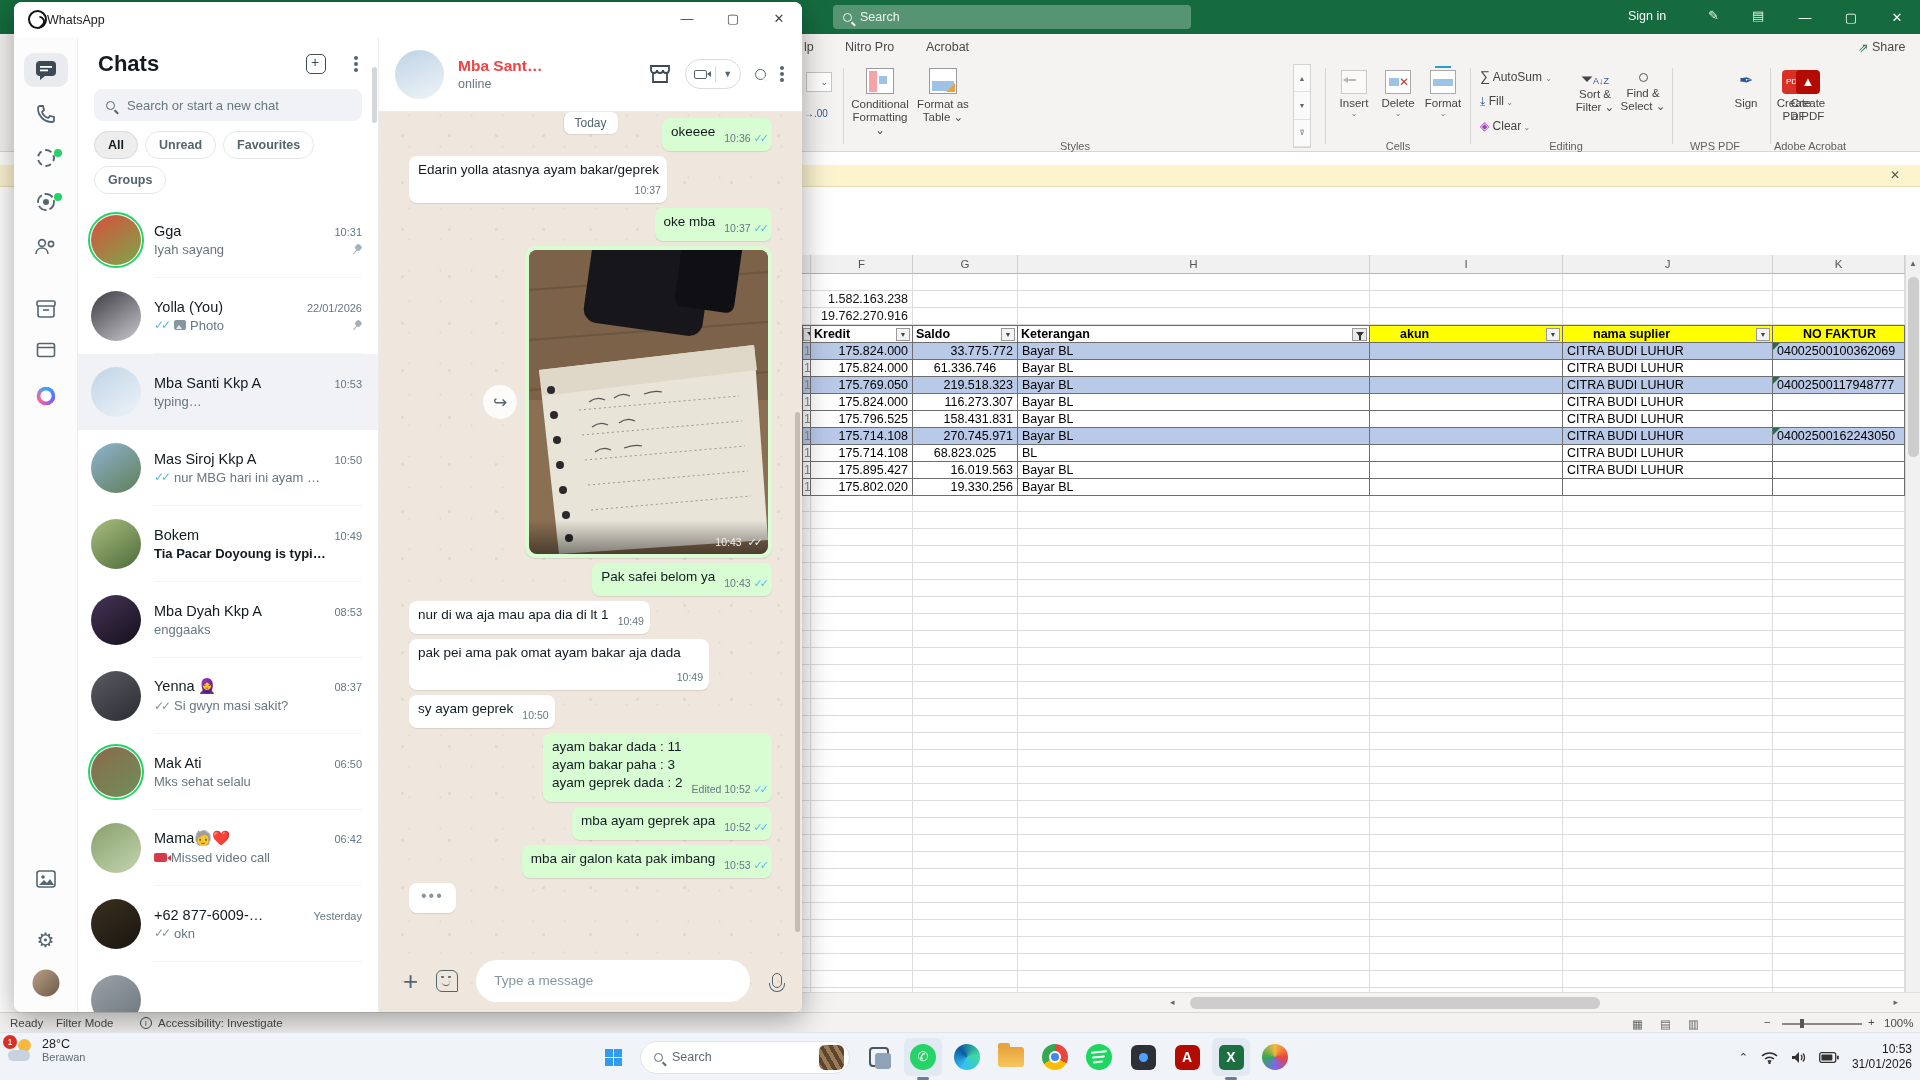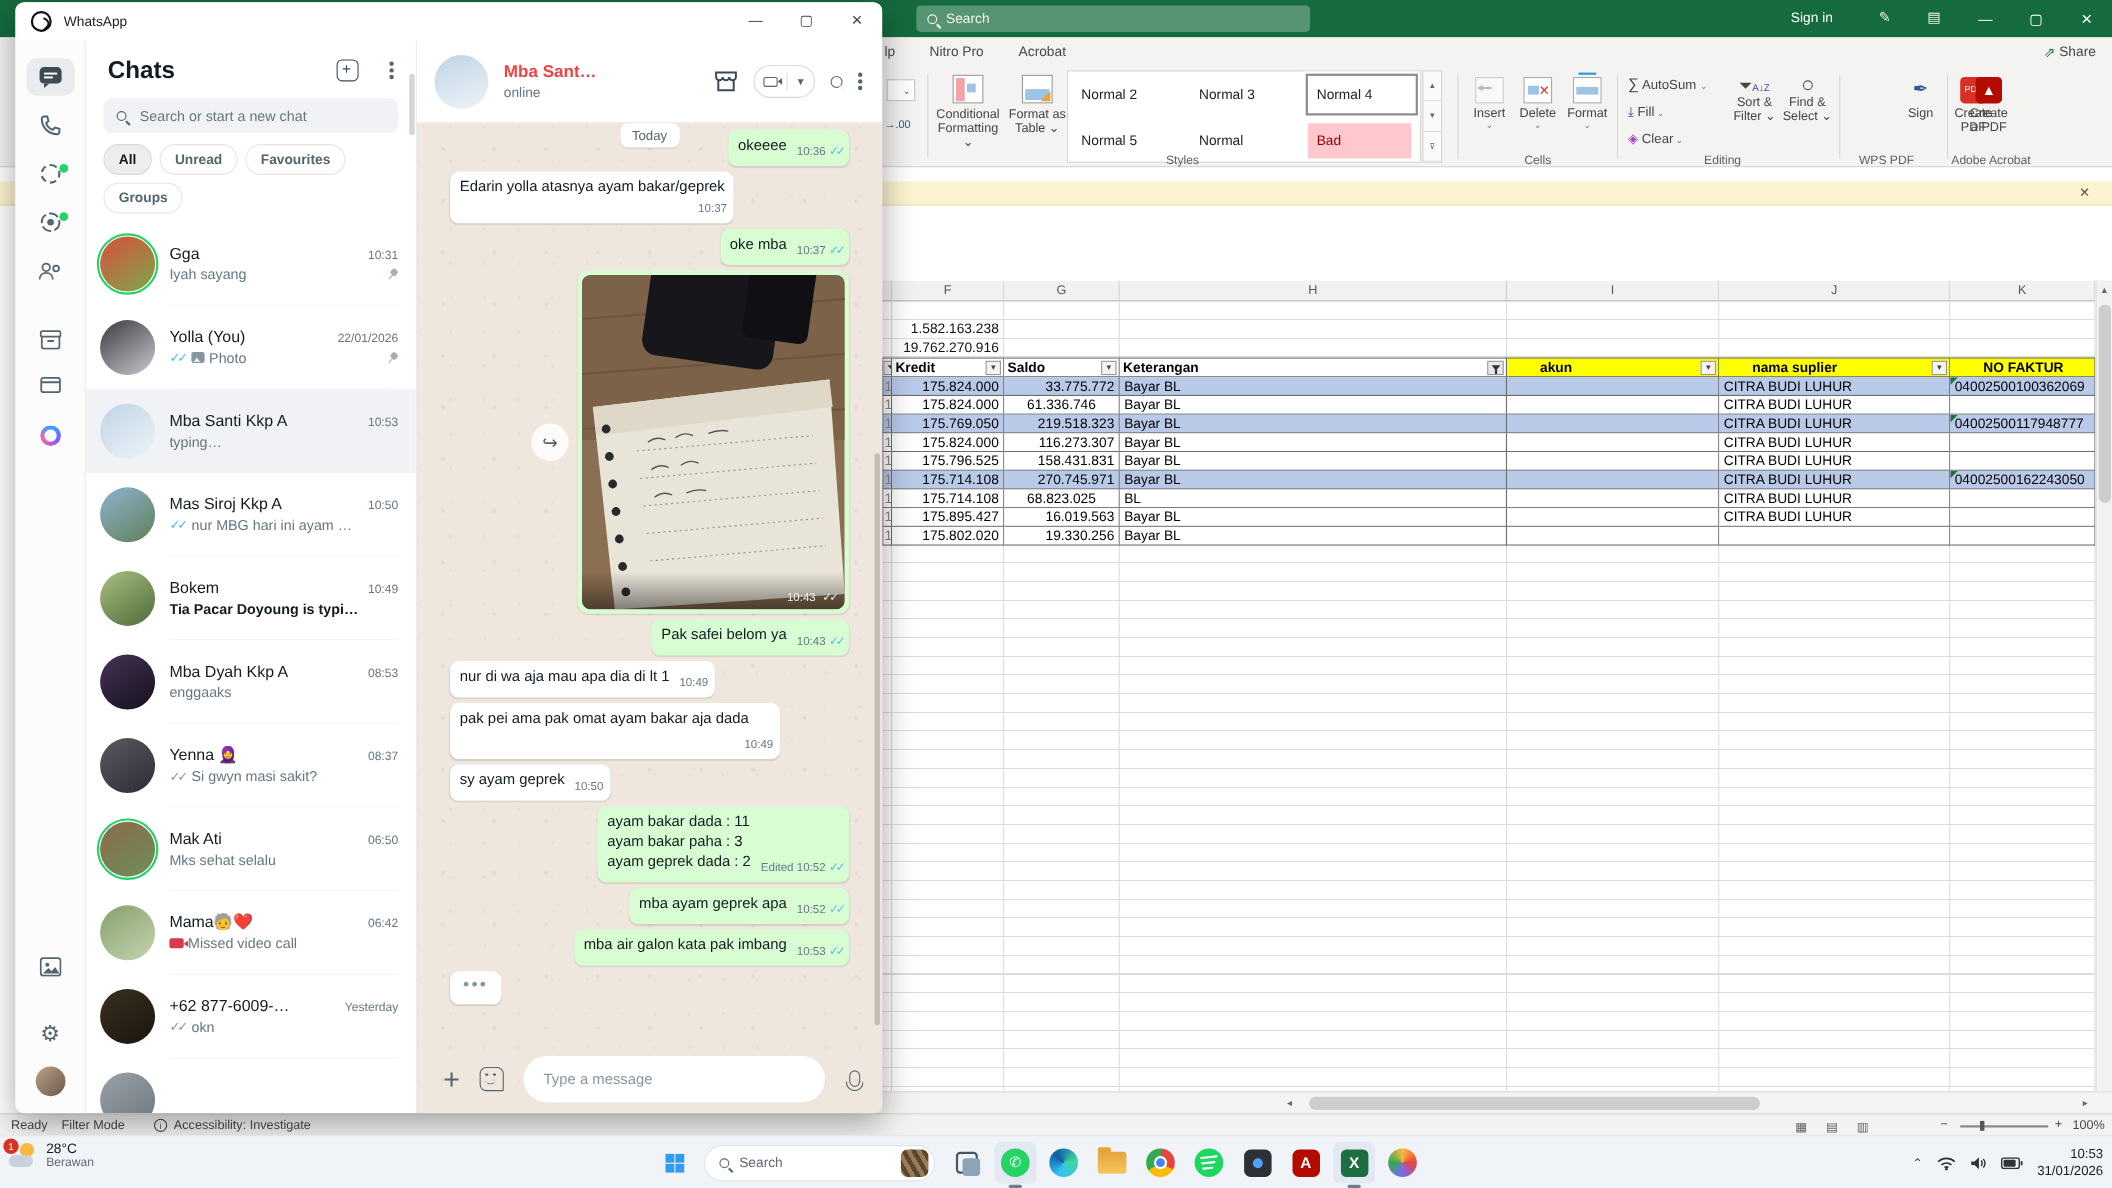--- a/index.html
+++ b/index.html
@@ -58,21 +58,21 @@
   .vscroll { position:absolute; left:1905px; top:255px; width:15px; height:737px; background:#f1f1f1; border-left:1px solid #dcdcdc; }
   .vthumb { position:absolute; left:2px; top:22px; width:11px; height:180px; background:#cdcdcd; border-radius:5px; }
   .hscroll { position:absolute; left:802px; top:992px; width:1118px; height:20px; background:#f4f3f1; border-top:1px solid #e0dedb; }
   .hthumb { position:absolute; left:388px; top:4px; width:410px; height:12px; background:#cdcdcd; border-radius:6px; }
   .scr-ar { position:absolute; top:4px; font-size:9px; color:#666; }
   .xl-status { position:absolute; left:0; top:1012px; width:1920px; height:20px; background:#f3f2f1; border-top:1px solid #d8d6d3; font-size:11.5px; color:#4a4a4a; }
   .zoomline { position:absolute; left:1782px; top:10px; width:80px; height:2px; background:#8a8886; }
 
   
   .wa-window { position:absolute; left:14px; top:2px; width:788px; height:1010px; background:#fff; border-radius:8px; box-shadow:0 8px 30px rgba(0,0,0,.35); overflow:hidden; display:flex; flex-direction:column; }
-  .wa-titlebar { height:35px; display:flex; align-items:center; padding-left:14px; gap:11px; background:#fff; flex:0 0 auto; position:relative; }
+  .wa-titlebar { height:35px; display:flex; align-items:center; padding-left:14px; gap:0; background:#fff; flex:0 0 auto; position:relative; }
   .wa-logo { width:19px; height:19px; border:2px solid #111; border-radius:50%; position:relative; }
   .wa-logo::before { content:""; position:absolute; left:4px; top:4px; width:7px; height:7px; border:2px solid #111; border-radius:50% 50% 50% 0; transform:rotate(-45deg); border-left-color:transparent; border-top-color:transparent; }
   .wa-title { font-size:12.5px; color:#222; }
   .wa-ctl { position:absolute; top:0; width:46px; height:33px; display:flex; align-items:center; justify-content:center; color:#444; font-size:13px; }
   .wa-body { flex:1; display:flex; min-height:0; }
   .wa-rail { width:64px; background:#fcfcfc; border-right:1px solid #ececec; position:relative; }
   .rail-ic { position:absolute; left:50%; transform:translate(-50%,-50%); color:#54656f; }
   .rail-pill { position:absolute; left:10px; width:44px; height:34px; background:#e9ebee; border-radius:10px; }
   .gdot { position:absolute; width:8px; height:8px; background:#25d366; border-radius:50%; }
   .wa-list { width:301px; border-right:1px solid #e9edef; display:flex; flex-direction:column; position:relative; }
@@ -220,28 +220,20 @@
 Formatting ⌄</div>
     </div>
     <div class="abs" style="left:915px;top:6px;width:56px">
       <div class="cf-ico">
         <div class="abs" style="left:2px;top:12px;width:22px;height:10px;background:#9dc3e6"></div>
         <div class="abs" style="right:1px;bottom:1px;border-left:9px solid transparent;border-bottom:9px solid #e8a33d"></div>
       </div>
       <div class="rbtn-lab pre">Format as
 Table ⌄</div>
     </div>
-    <div class="gallery">
-      <div class="gal-item">Normal 2</div>
-      <div class="gal-item">Normal 3</div>
-      <div class="gal-item gal-sel">Normal 4</div>
-      <div class="gal-item">Normal 5</div>
-      <div class="gal-item">Normal</div>
-      <div class="gal-item gal-bad">Bad</div>
-    </div>
     <div class="gal-scroll">
         <div>▲</div>
         <div>▼</div>
         <div>⊽</div>
       </div>
     <div class="grp-label" style="left:1075px">Styles</div>
     <div class="vdiv" style="left:1325px"></div>
 
     <div class="abs" style="left:1334px;top:8px;width:40px;text-align:center">
       <div class="small-ico" style="opacity:.55">

